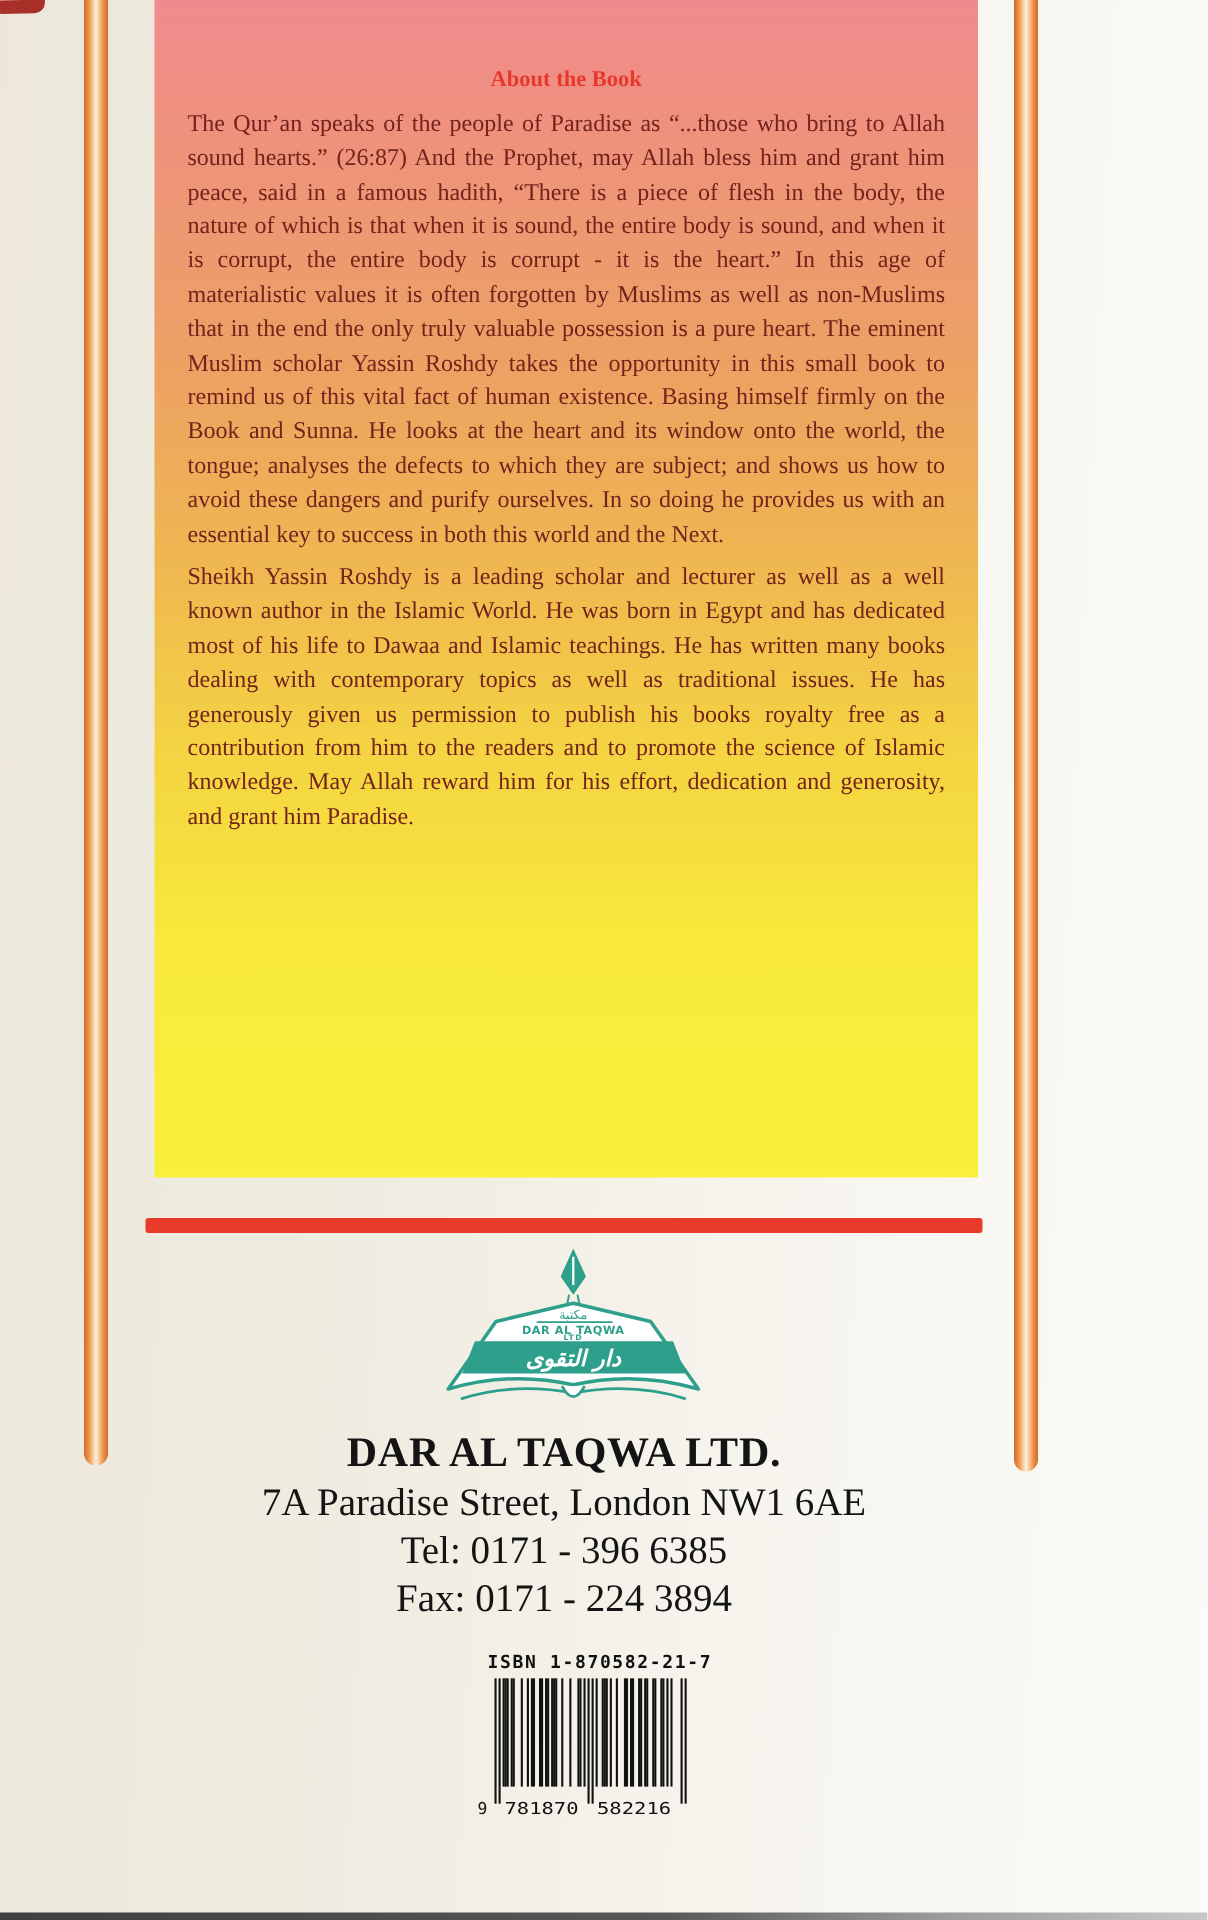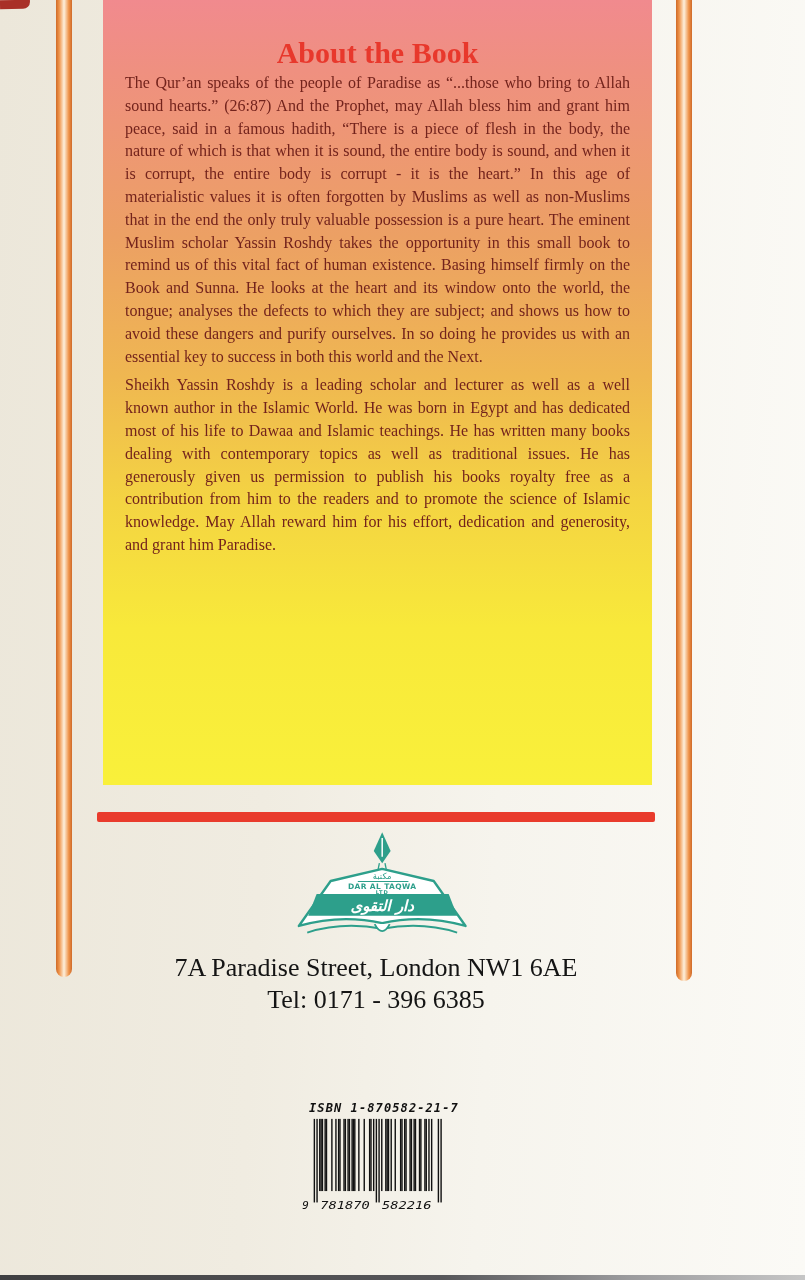--- a/index.html
+++ b/index.html
@@ -19,21 +19,21 @@
   }
   .stripe-left{left:56px; height:977px;}
   .stripe-right{left:676px; height:981px;}
   .panel{
     position:absolute; left:103px; top:0; width:549px; height:785px;
     box-sizing:border-box; padding:0 22px;
     background:linear-gradient(180deg,#f18a8e 0%,#ef9080 9%,#eca064 30%,#efb751 48%,#f4d442 64%,#f8e93a 80%,#f9f03a 100%);
   }
   .panel h2{
     margin:0; padding:0; text-align:center;
-    color:#e8382c; font-size:30px; line-height:26px; font-weight:bold;
+    color:#e8382c; font-size:15px; line-height:26px; font-weight:bold;
   }
   .panel h2.first{padding-top:40px;}
   .panel h2.second{padding-top:8px;}
   .panel p{
     margin:6px 0 0 0; text-align:justify;
     color:#73231c; font-size:16px; line-height:22.8px;
   }
   .red-rule{
     position:absolute; left:97px; top:812px; width:558px; height:10px;
     background:#e93b2c; border-radius:2px;
@@ -41,21 +41,21 @@
   .logo{position:absolute; left:296px; top:831px; width:178px; height:115px;}
   .lg-ar-sm{font-family:"DejaVu Sans",sans-serif; font-size:9px; fill:#2d9f8b; text-anchor:middle;}
   .lg-latin{font-family:"DejaVu Sans",sans-serif; font-size:8px; font-weight:bold; fill:#2d9f8b; text-anchor:middle; letter-spacing:.4px;}
   .lg-ltd{font-family:"DejaVu Sans",sans-serif; font-size:5.5px; font-weight:bold; fill:#2d9f8b; text-anchor:middle; letter-spacing:1px;}
   .lg-ar-main{font-family:"DejaVu Sans",sans-serif; font-size:16px; font-weight:bold; fill:#ffffff; text-anchor:middle; font-style:italic;}
   .publisher{
     position:absolute; left:0; top:952px; width:752px; text-align:center; color:#141414;
   }
   .pub-name{font-size:28px; font-weight:bold; letter-spacing:.5px; line-height:34px;}
   .pub-line{font-size:26px; line-height:32px;}
-  .isbn-area{position:absolute; left:300px; top:1101px; width:160px; background:transparent;font-style:italic;}
+  .isbn-area{position:absolute; left:316px; top:1101px; width:160px; background:transparent;}
   .isbn-label{
     font-family:"DejaVu Sans Mono",monospace; font-size:12px; font-weight:bold;
     letter-spacing:1.1px; color:#111; padding-left:9px; white-space:nowrap;
   }
   #barcode{display:block; margin-top:2px;}
   .bc-digit{font-family:"DejaVu Sans Mono",monospace; font-size:11.5px; fill:#111;}
   .bottom-strip{
     position:absolute; left:0; bottom:0; width:805px; height:5px;
     background:linear-gradient(90deg,#3f3f41 0%,#57575a 55%,#9b9b9d 78%,#c6c6c6 100%);
   }
@@ -91,22 +91,24 @@
       <path d="M84,99 Q92,114 100,99" fill="#ffffff" stroke="#2d9f8b" stroke-width="2"></path>
       <line x1="66" y1="53.5" x2="120" y2="53.5" stroke="#2d9f8b" stroke-width="1.2"></line>
     </g>
     <text x="92" y="51" class="lg-ar-sm">مكتبة</text>
     <text x="92" y="62" class="lg-latin">DAR AL TAQWA</text>
     <text x="92" y="66.5" class="lg-ltd">LTD</text>
     <text x="92" y="85" class="lg-ar-main">دار التقوى</text>
   </svg>
 
   <div class="publisher">
+    <div class="pub-name">DAR AL TAQWA LTD.</div>
     <div class="pub-line">7A Paradise Street, London NW1 6AE</div>
     <div class="pub-line">Tel: 0171 - 396 6385</div>
+    <div class="pub-line">Fax: 0171 - 224 3894</div>
   </div>
 
   <div class="isbn-area">
     <div class="isbn-label">ISBN 1-870582-21-7</div>
     <svg id="barcode" width="146" height="94" viewBox="0 0 153 99">
         <rect x="14.00" y="2" width="1.48" height="88" fill="#111"></rect>
         <rect x="16.84" y="2" width="1.48" height="88" fill="#111"></rect>
         <rect x="19.68" y="2" width="1.48" height="76" fill="#111"></rect>
         <rect x="21.10" y="2" width="1.48" height="76" fill="#111"></rect>
         <rect x="22.52" y="2" width="1.48" height="76" fill="#111"></rect>

